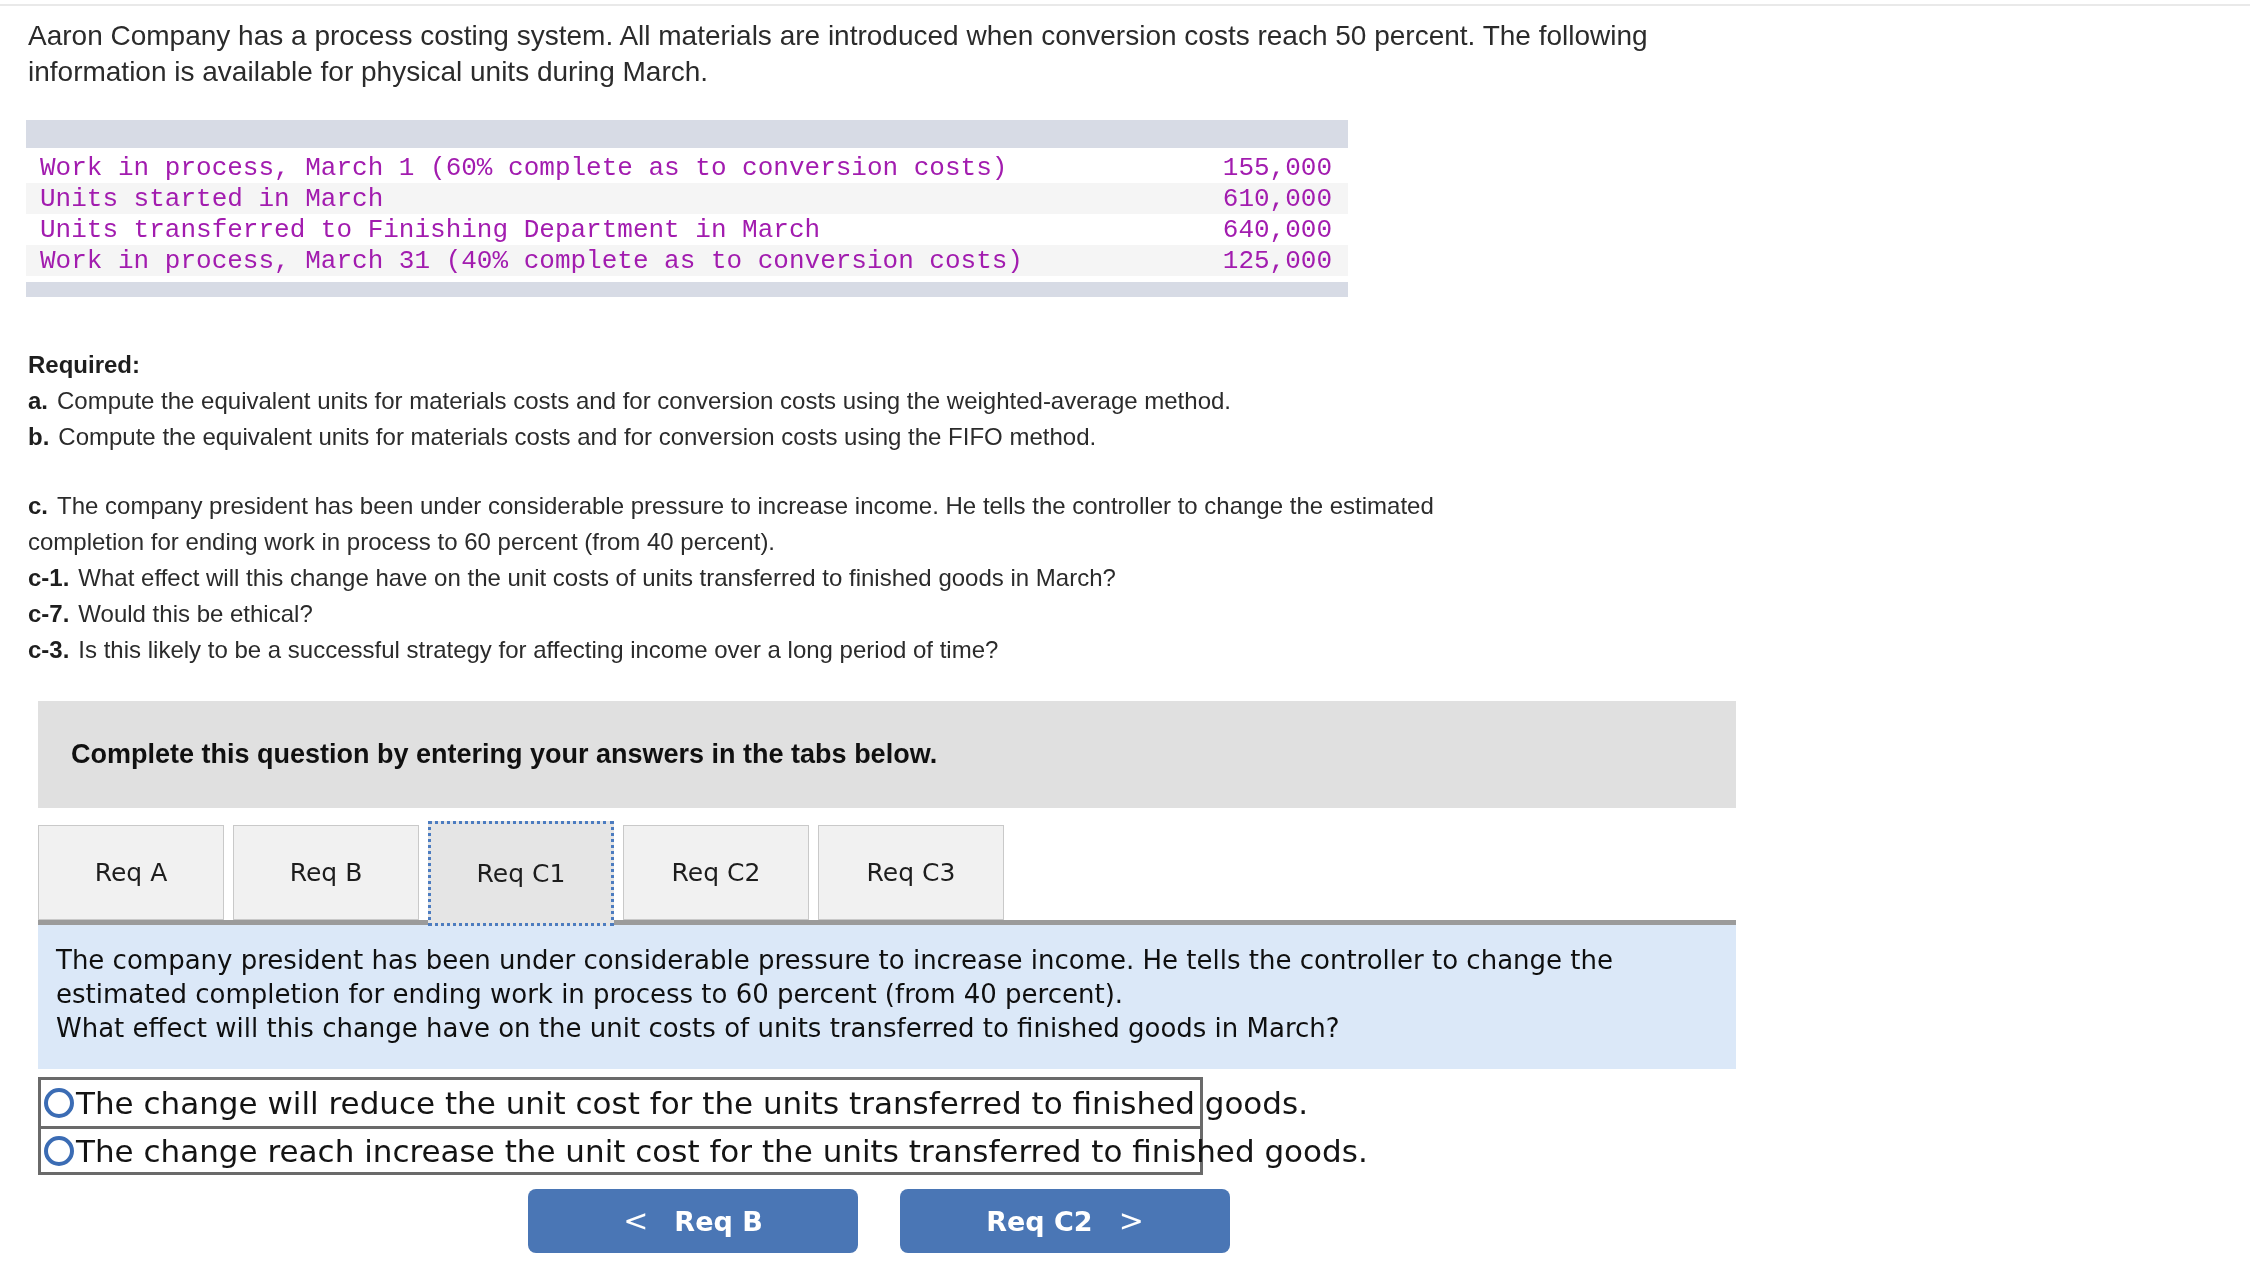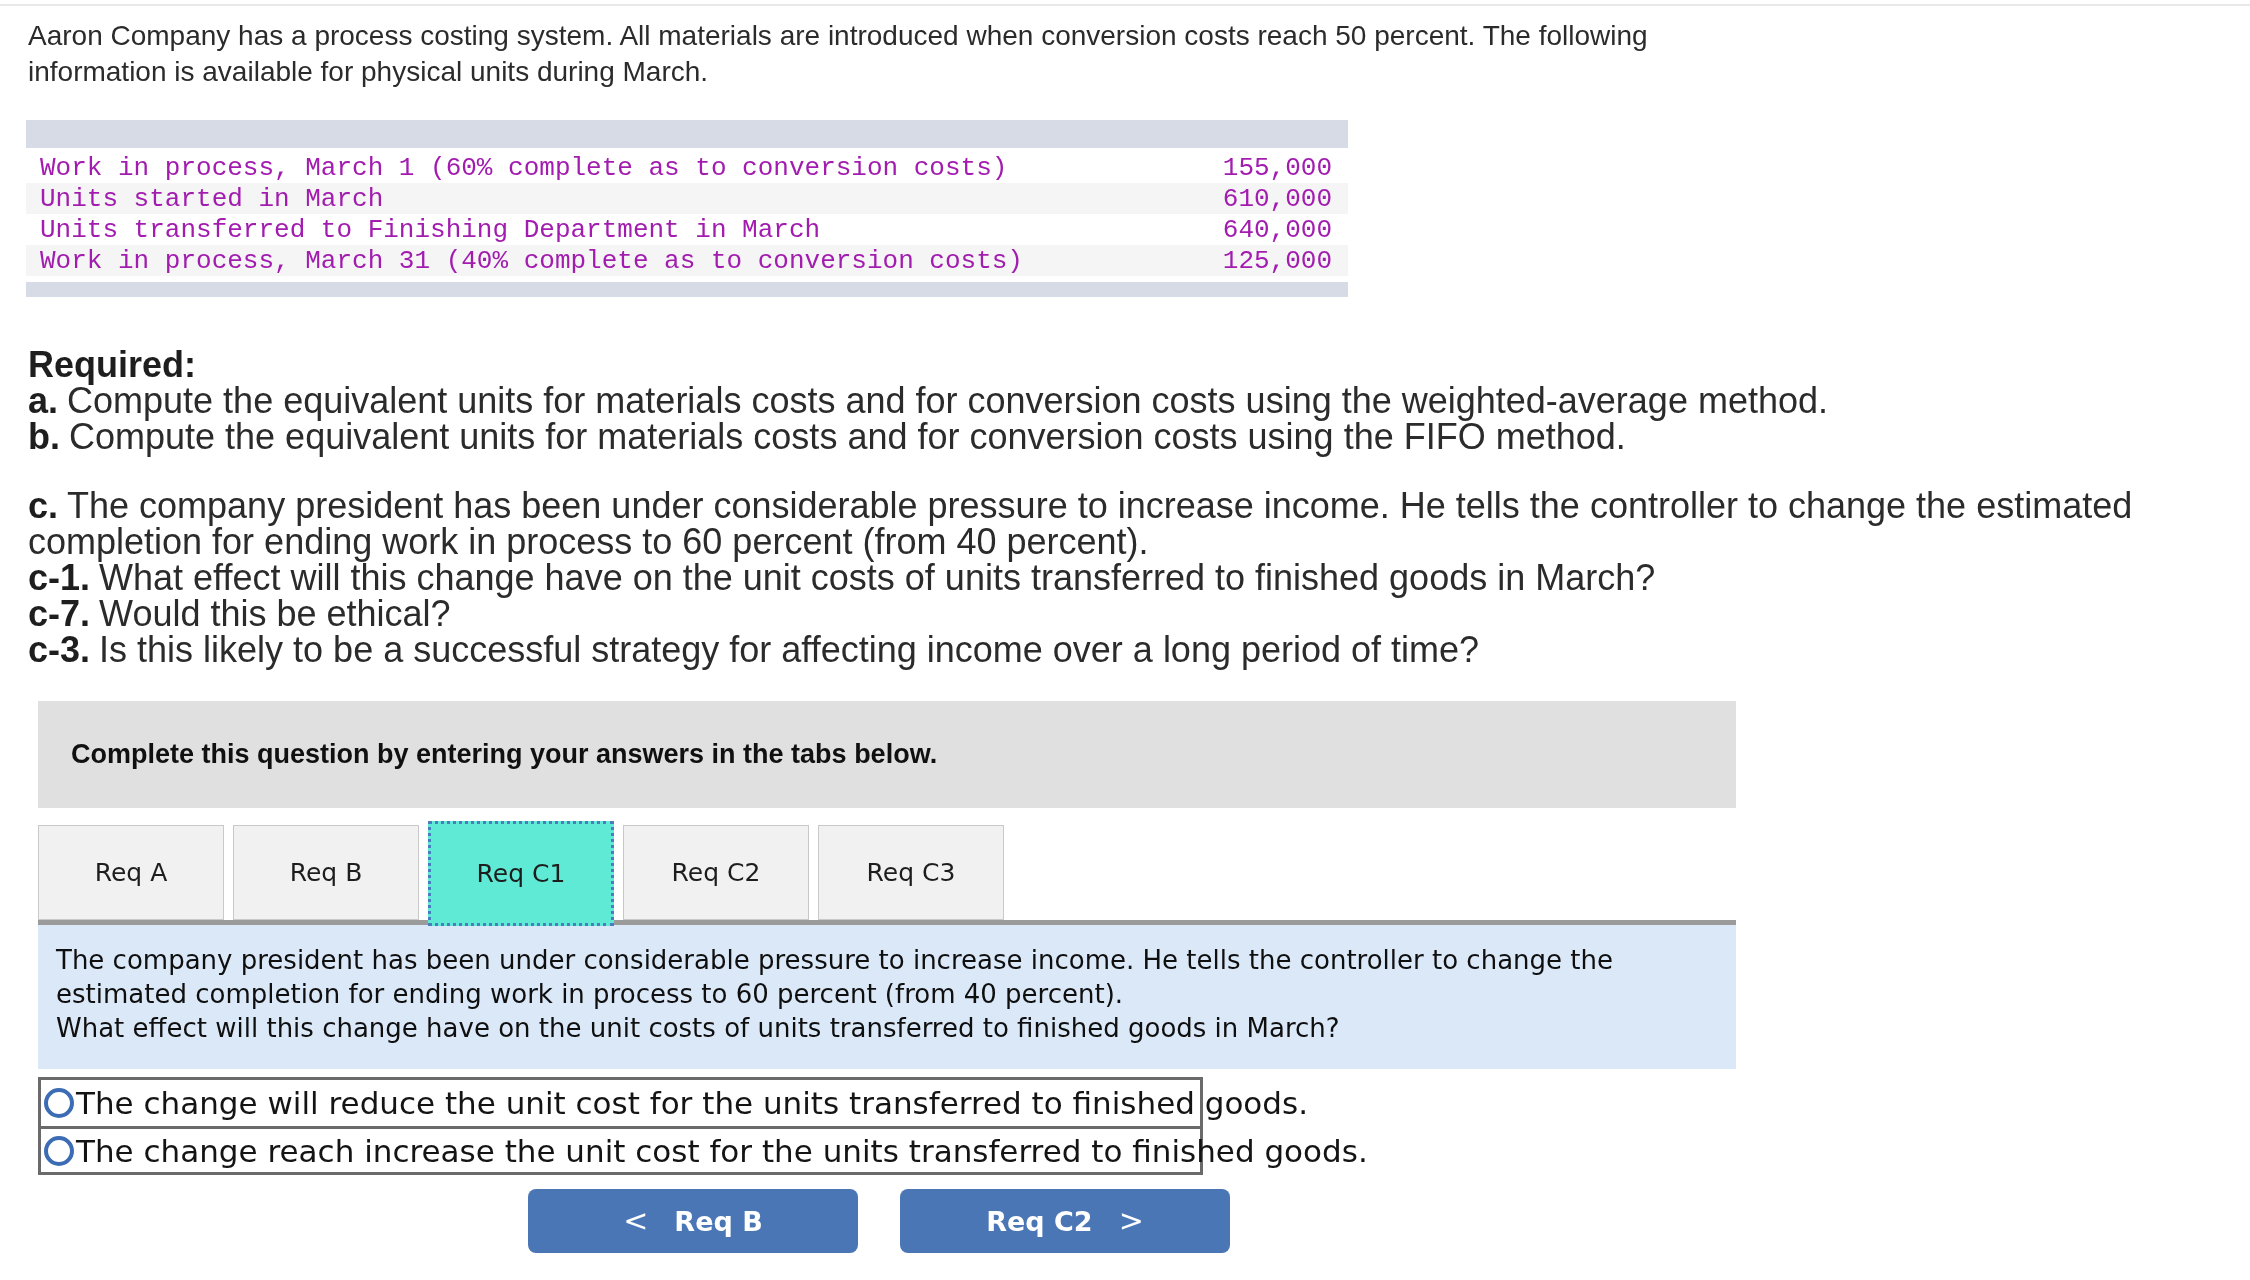--- a/index.html
+++ b/index.html
@@ -18,40 +18,40 @@
   .qtable { margin:30px 0 0 26px; width:1322px; font-family:"Liberation Mono","DejaVu Sans Mono",monospace; font-size:26px; color:#a21caf; }
   .qtable-bar-top { height:28px; background:#d7dbe5; }
   .qtable-rows { margin-top:4px; }
   .qtable-row { display:flex; align-items:center; height:31px; padding:0 16px 0 14px; }
   .qtable-row:nth-child(even) { background:#f5f5f5; }
   .qtable-row .lbl { flex:1; white-space:pre; }
   .qtable-row .val { text-align:right; }
   .qtable-bar-bottom { height:15px; background:#d7dbe5; margin-top:6px; }
 
   
-  .required { margin:50px 0 0 28px; font-size:36px; line-height:37px; color:#2b2b2b; }
+  .required { margin:50px 0 0 28px; font-size:24px; line-height:37px; color:#2b2b2b; }
   .req-heading { font-weight:bold; color:#1e1e1e; }
   .pfx { font-weight:bold; color:#1e1e1e; }
   .pfx:not(:empty) { margin-right:9px; }
   .c-block { margin-top:33px; }
   .tline { min-height:36px; line-height:36px; }
 
   
   .instruction-box { margin:33px 0 0 38px; width:1698px; height:107px; background:#e0e0e0; display:flex; align-items:center; }
   .instruction-box .txt { margin-left:33px; font-weight:bold; font-size:27px; color:#101010; }
 
   
   .tabs { margin:17px 1px 0 38px; display:flex; gap:9px; height:95px; align-items:stretch; }
   .tab {
     width:186px; background:#f1f1f1; border:1px solid #c9c9c9;
     display:flex; align-items:center; justify-content:center;
     font-family:"DejaVu Sans", sans-serif; font-size:25px; color:#1d1d1d; cursor:pointer;
   }
   .tab.active {
-    background:#5eead4; border:3px dotted #4c7cc0;
+    background:#e5e5e5; border:3px dotted #4c7cc0;
     margin-top:-4px; margin-bottom:-6px; position:relative; z-index:3;
   }
   .tab-underline { margin-left:38px; width:1698px; height:5px; background:#9b9b9b; }
 
   
   .question-panel {
     margin-left:38px; width:1698px; background:#dbe8f8;
     padding:18px 30px 24px 18px;
     font-family:"DejaVu Sans", sans-serif; font-size:26px; line-height:34px; color:#0f0f0f;
   }

